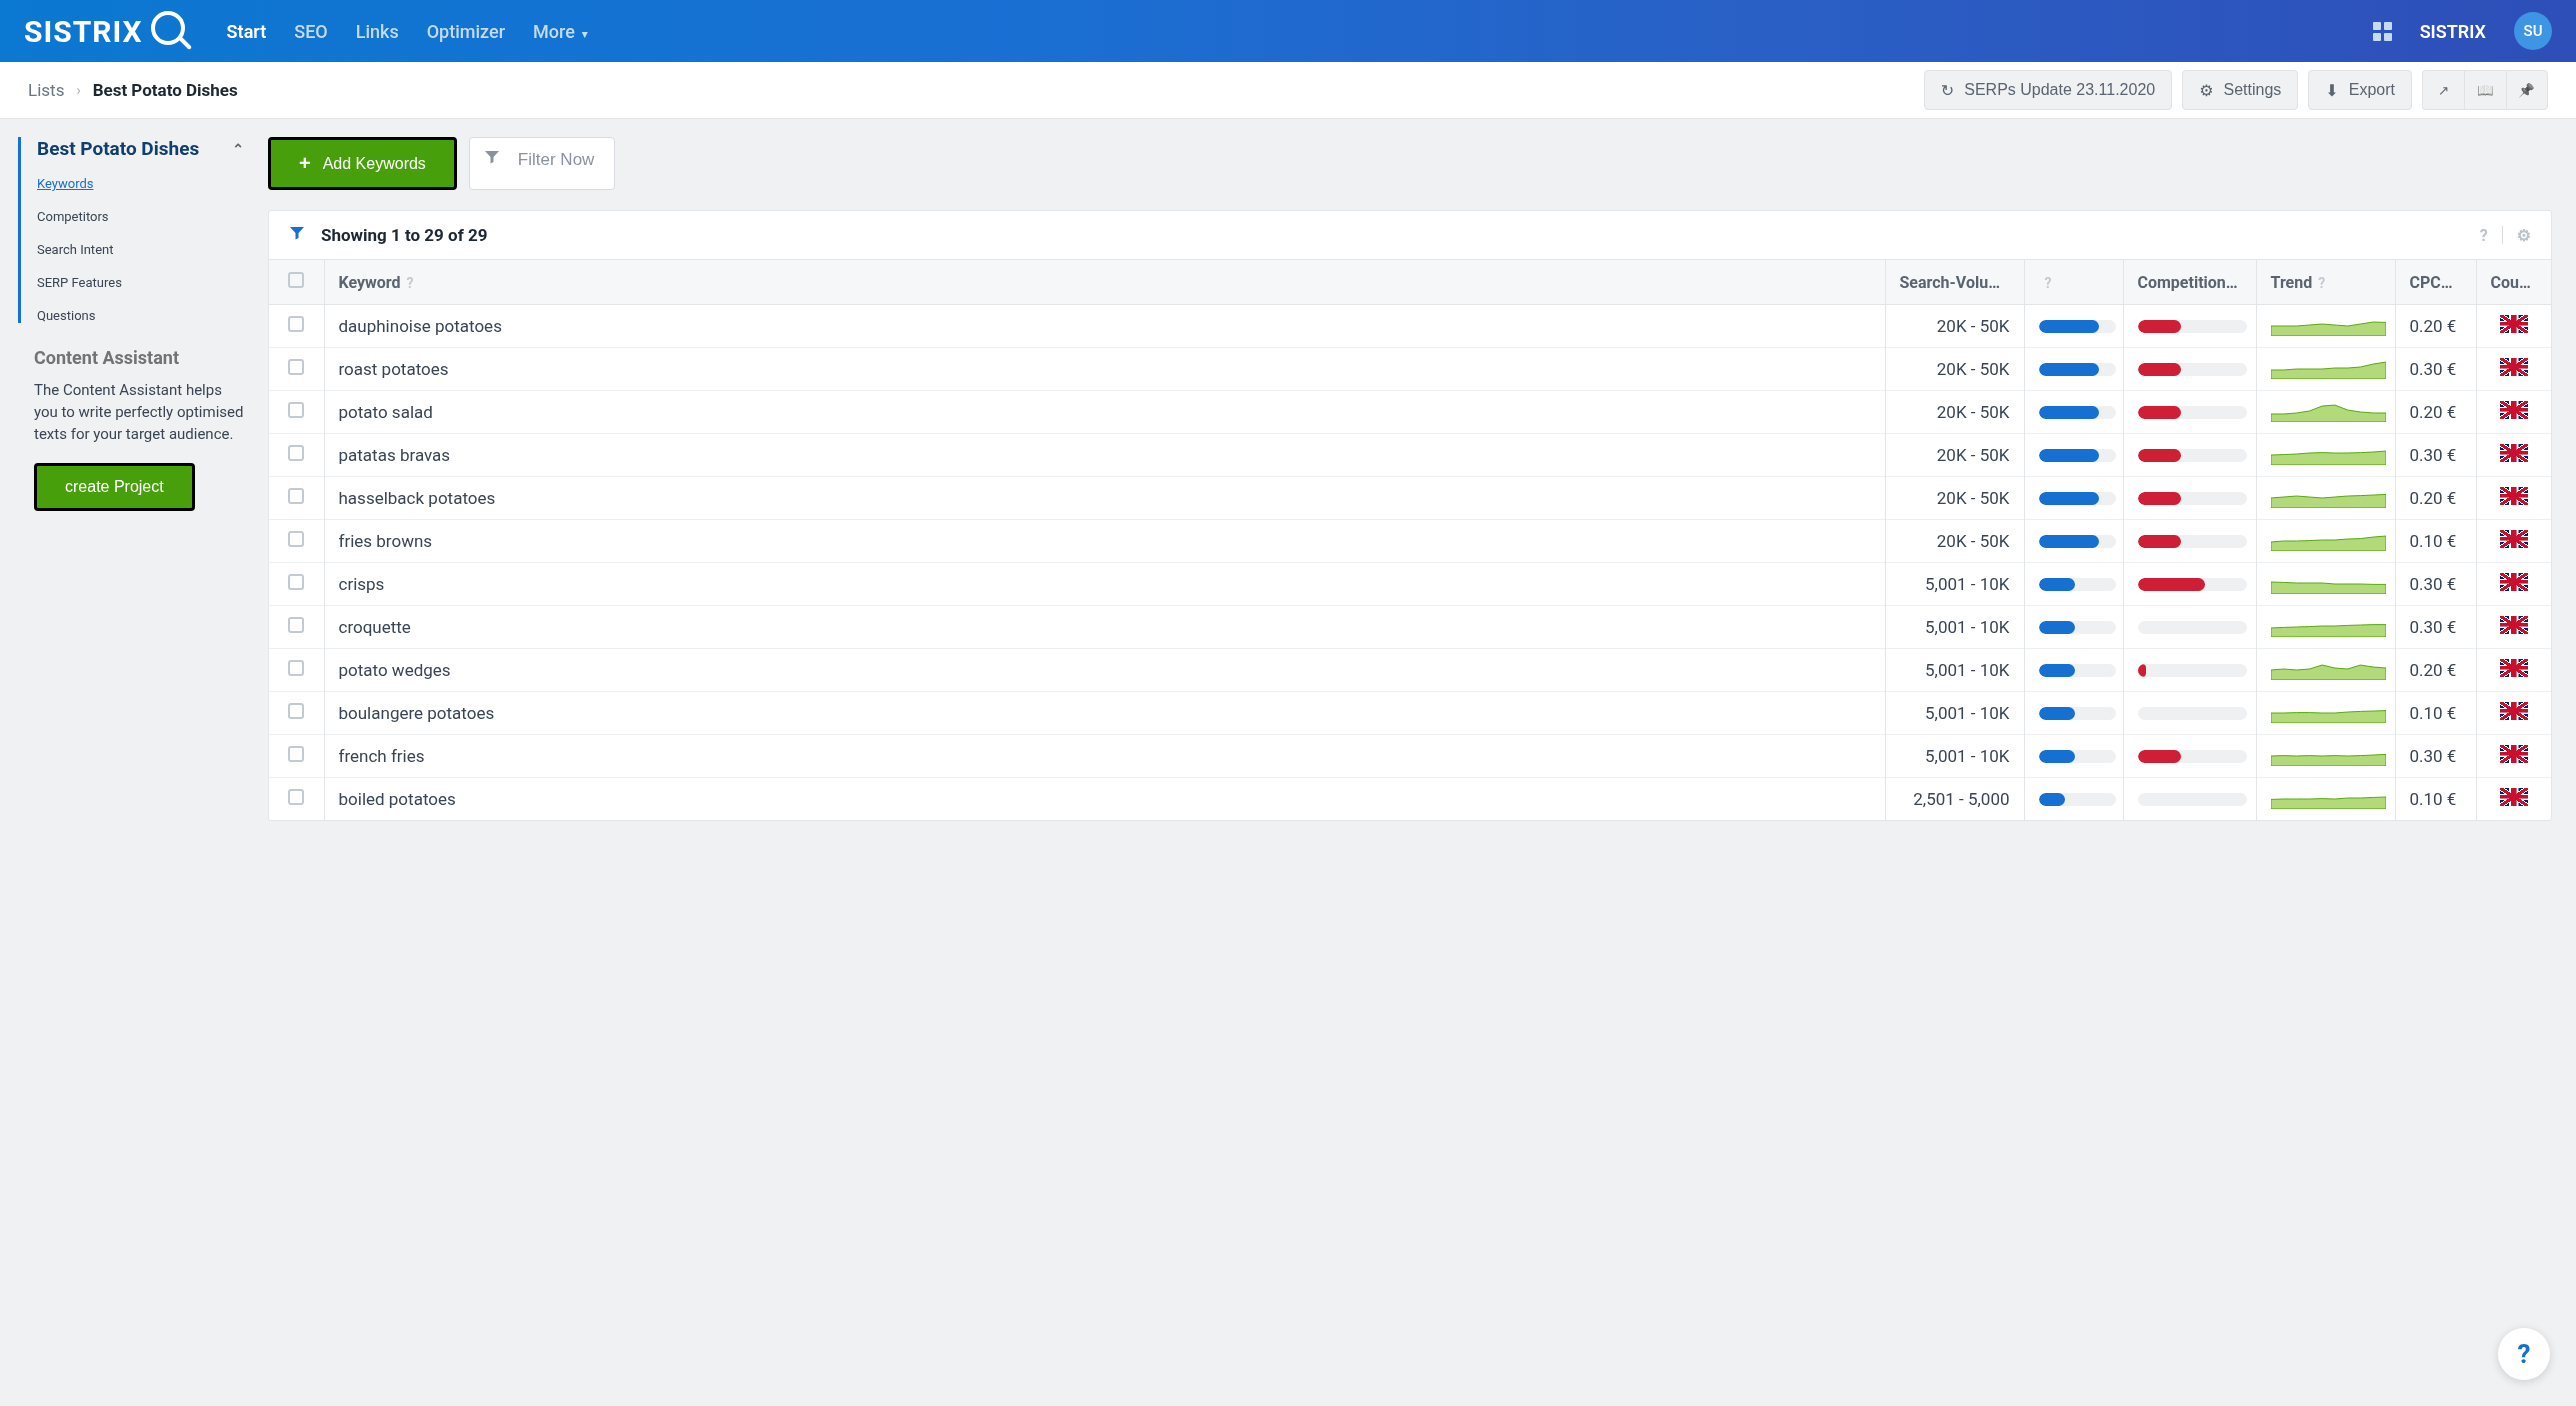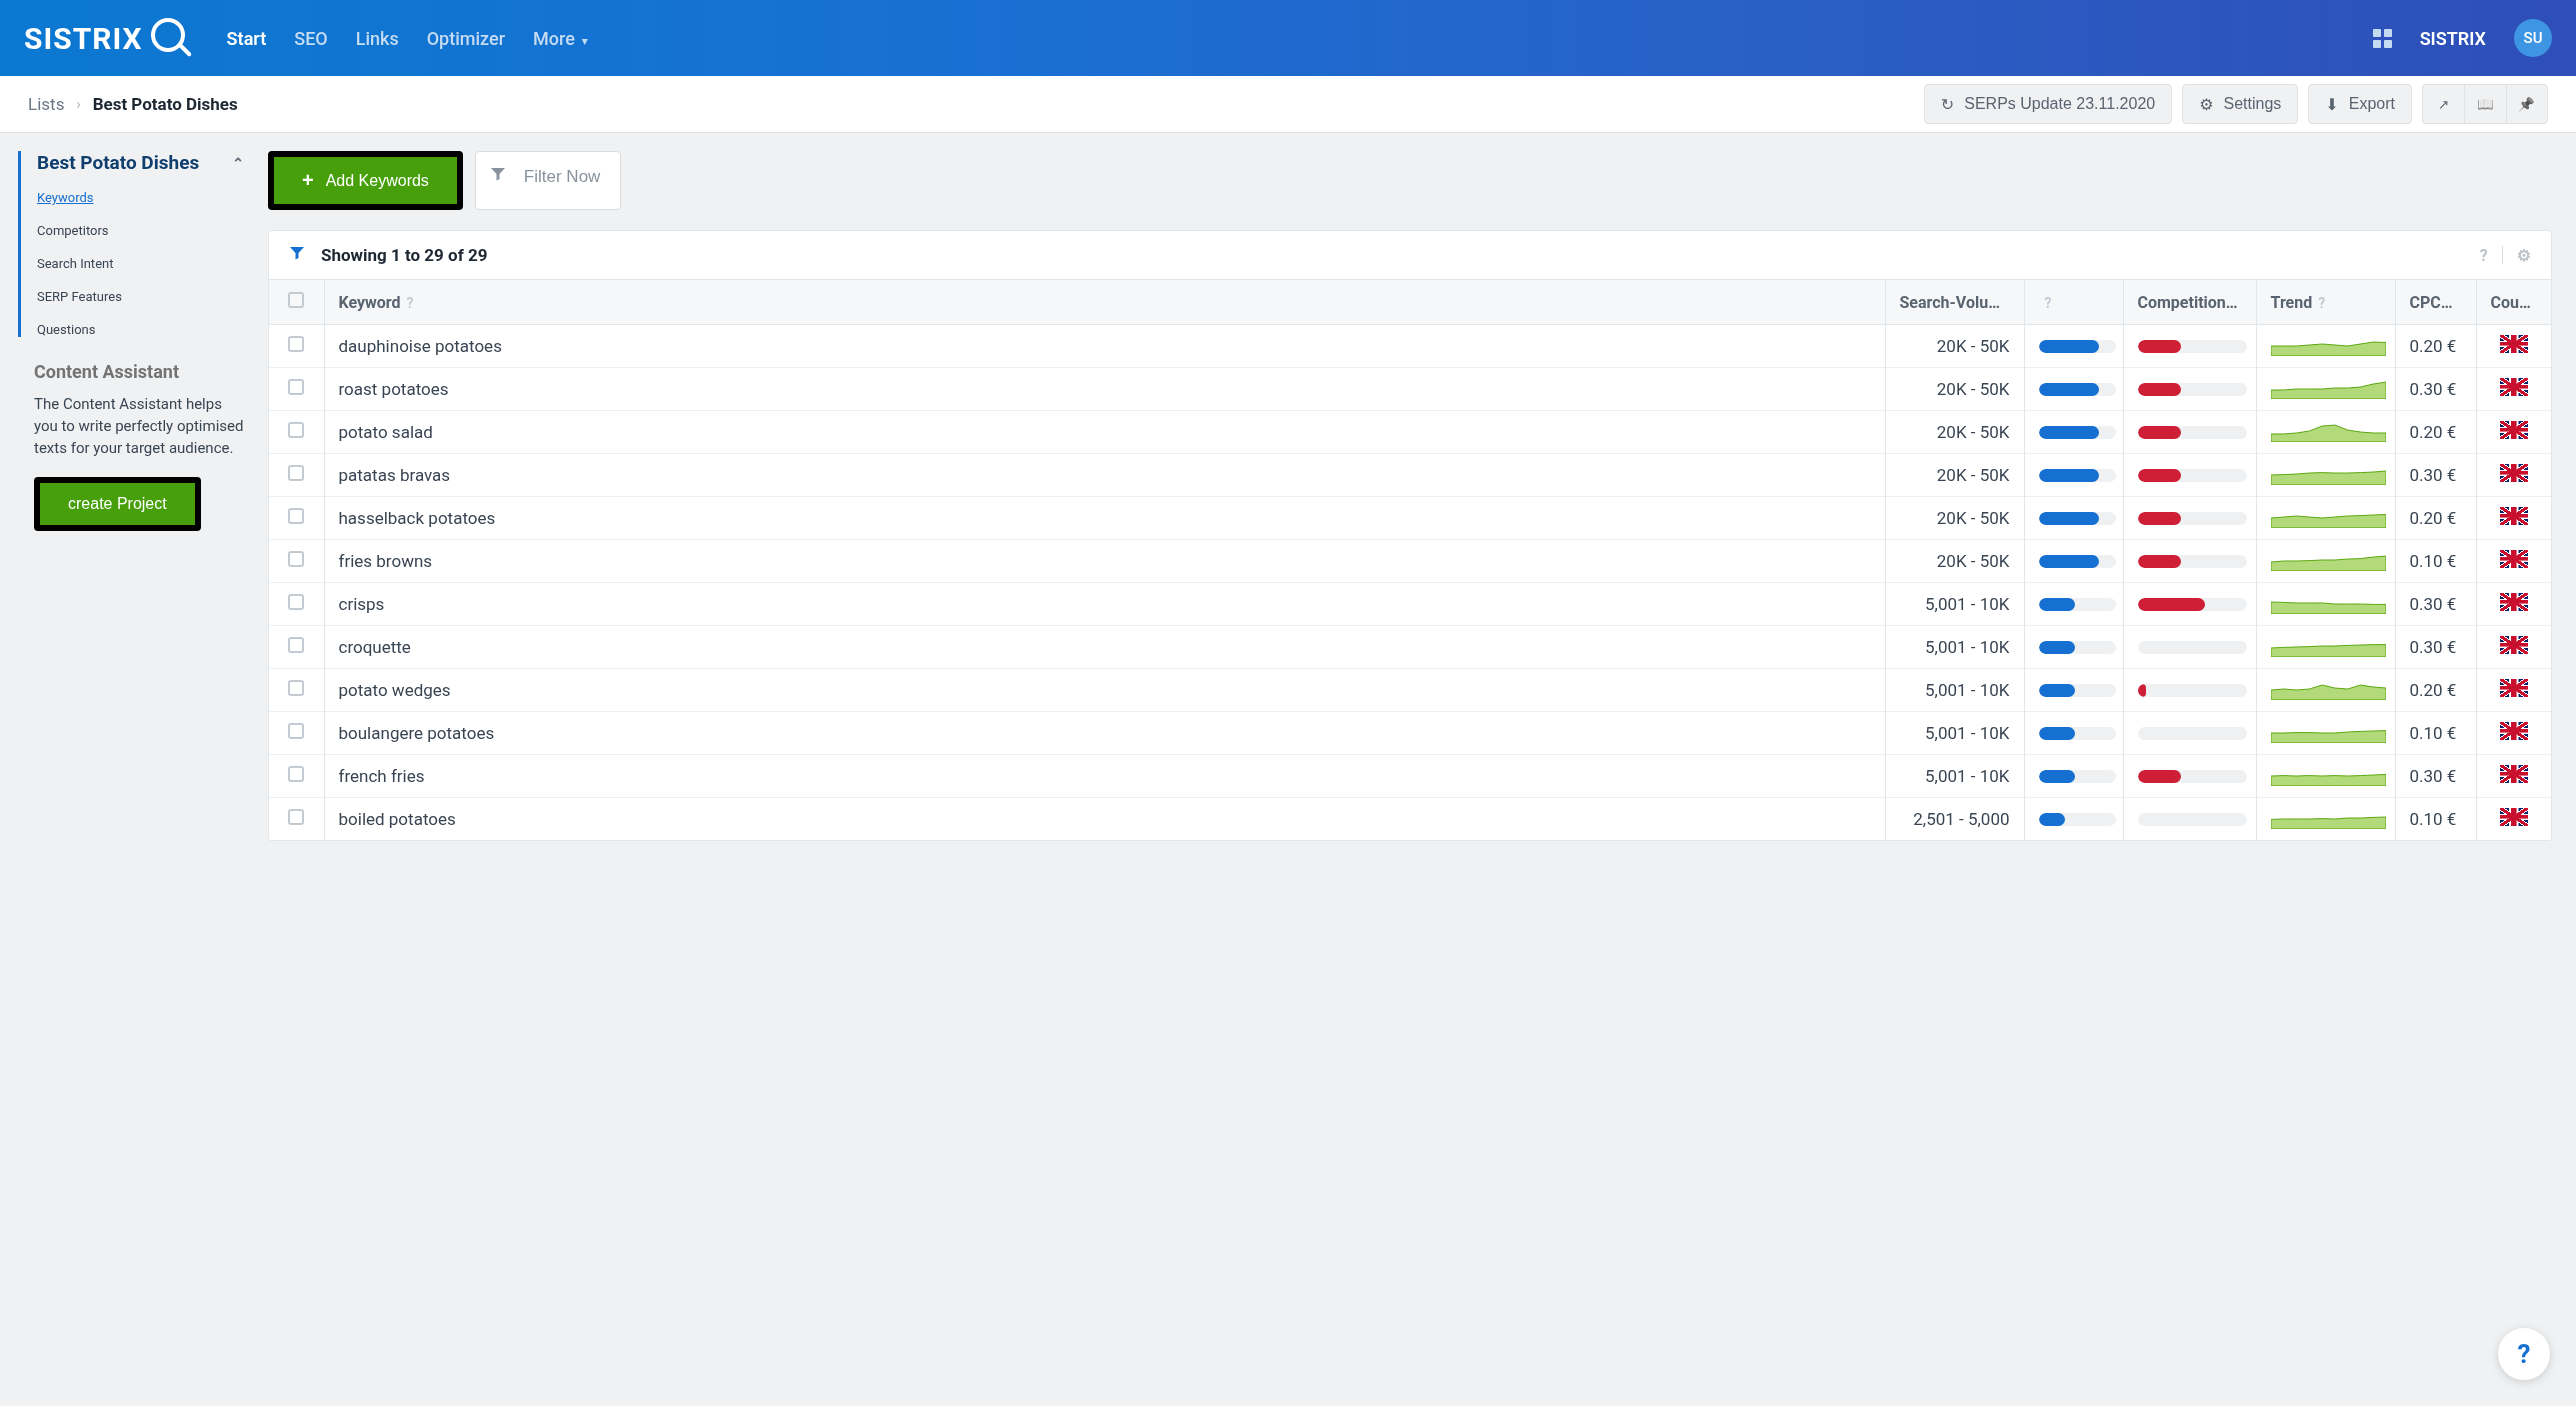--- a/index.html
+++ b/index.html
@@ -1,19 +1,19 @@
 <!DOCTYPE html>
 <html><head>
 <meta charset="utf-8">
 <style>
   * { box-sizing: border-box; margin: 0; padding: 0; }
   body { font-family: -apple-system, BlinkMacSystemFont, "Segoe UI", Roboto, Arial, sans-serif; background: #f0f1f2; color: #333; font-size: 16px; }
   
   
-  .top-nav { height: 76px; background: linear-gradient(90deg, #0b78d1 0%, #1a6fd3 40%, #2a5fc5 70%, #2e4eb8 100%); display: flex; align-items: center; padding: 0 24px; color: #fff; }
+  .top-nav { height: 62px; background: linear-gradient(90deg, #0b78d1 0%, #1a6fd3 40%, #2a5fc5 70%, #2e4eb8 100%); display: flex; align-items: center; padding: 0 24px; color: #fff; }
   .logo { display: flex; align-items: center; font-weight: 700; font-size: 30px; letter-spacing: 1px; margin-right: 36px; }
   .logo .mag { width: 40px; height: 40px; margin-left: 8px; display: inline-block; position: relative; }
   .logo .mag::before { content: ""; position: absolute; width: 26px; height: 26px; border: 4px solid #fff; border-radius: 50%; left: 0; top: 0; }
   .logo .mag::after { content: ""; position: absolute; width: 4px; height: 16px; background: #fff; transform: rotate(-45deg); right: 4px; bottom: 0; border-radius: 2px; }
   .nav-links { display: flex; gap: 28px; font-size: 18px; font-weight: 500; }
   .nav-links a { color: #c5dbf1; text-decoration: none; }
   .nav-links a.active { color: #fff; font-weight: 600; }
   .nav-links .more-caret { margin-left: 4px; font-size: 12px; }
   .top-right { margin-left: auto; display: flex; align-items: center; gap: 28px; font-size: 18px; font-weight: 600; }
   .apps-icon { display: grid; grid-template-columns: repeat(2, 8px); grid-template-rows: repeat(2, 8px); gap: 3px; }
@@ -40,21 +40,21 @@
   .sidebar { width: 226px; flex-shrink: 0; }
   .side-block { border-left: 3px solid #1670d1; padding-left: 16px; margin-bottom: 24px; }
   .side-title { display: flex; justify-content: space-between; align-items: center; font-size: 19px; font-weight: 700; color: #103f6f; margin-bottom: 16px; }
   .side-title .chev { font-size: 14px; color: #667; }
   .side-links { display: flex; flex-direction: column; gap: 18px; }
   .side-links a { color: #3a4553; text-decoration: none; font-size: 13px; }
   .side-links a.active { color: #1670d1; text-decoration: underline; }
   .content-assist { padding-left: 16px; }
   .content-assist h3 { font-size: 18px; font-weight: 700; color: #737373; margin-bottom: 12px; }
   .content-assist p { font-size: 15px; color: #3a4553; line-height: 1.45; margin-bottom: 18px; }
-  .green-btn { background: #47a00b; color: #fff; border: 6px solid #000000; border-radius: 4px; padding: 12px 28px; font-size: 16px; cursor: pointer; display: inline-flex; align-items: center; gap: 12px; }
+  .green-btn { background: #47a00b; color: #fff; border: 3px solid #000000; border-radius: 4px; padding: 12px 28px; font-size: 16px; cursor: pointer; display: inline-flex; align-items: center; gap: 12px; }
   
   .content { flex: 1; min-width: 0; }
   .top-actions { display: flex; gap: 12px; margin-bottom: 20px; }
   .filter-btn { background: #fff; border: 1px solid #d8dce0; border-radius: 4px; padding: 2px 20px 10px 14px; display: flex; align-items: center; gap: 18px; color: #8a939d; font-size: 17px; cursor: pointer; }
   .filter-btn .funnel { color: #8a939d; }
   
   
   .panel { background: #fff; border: 1px solid #e3e6e9; border-radius: 3px; }
   .panel-head { display: flex; align-items: center; padding: 14px 20px; font-size: 17px; font-weight: 700; color: #1e2833; }
   .panel-head .funnel-icon { color: #1670d1; margin-right: 16px; }

